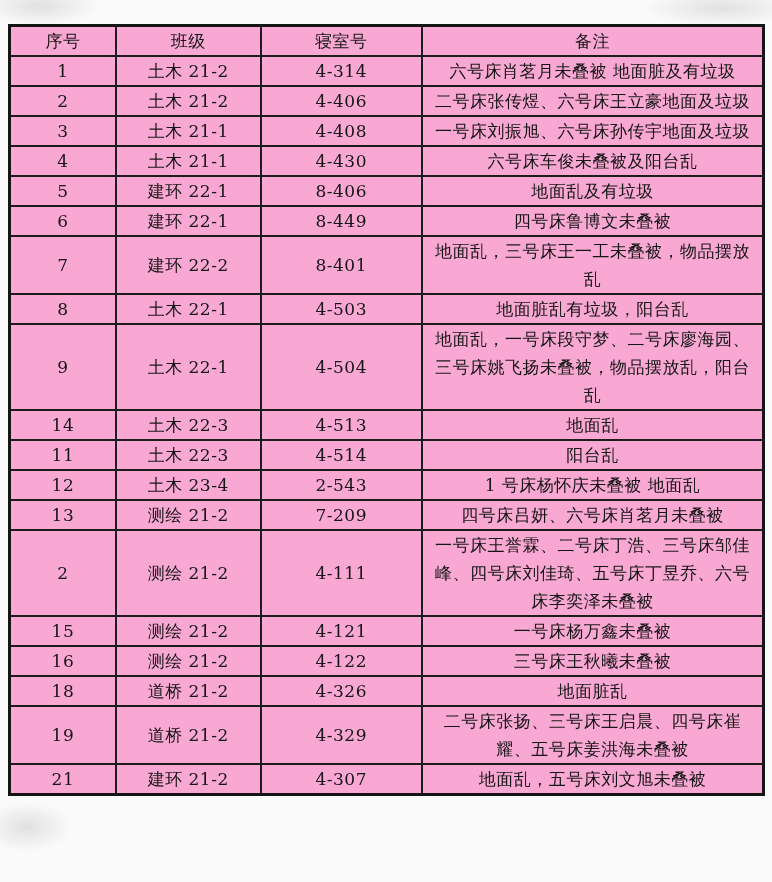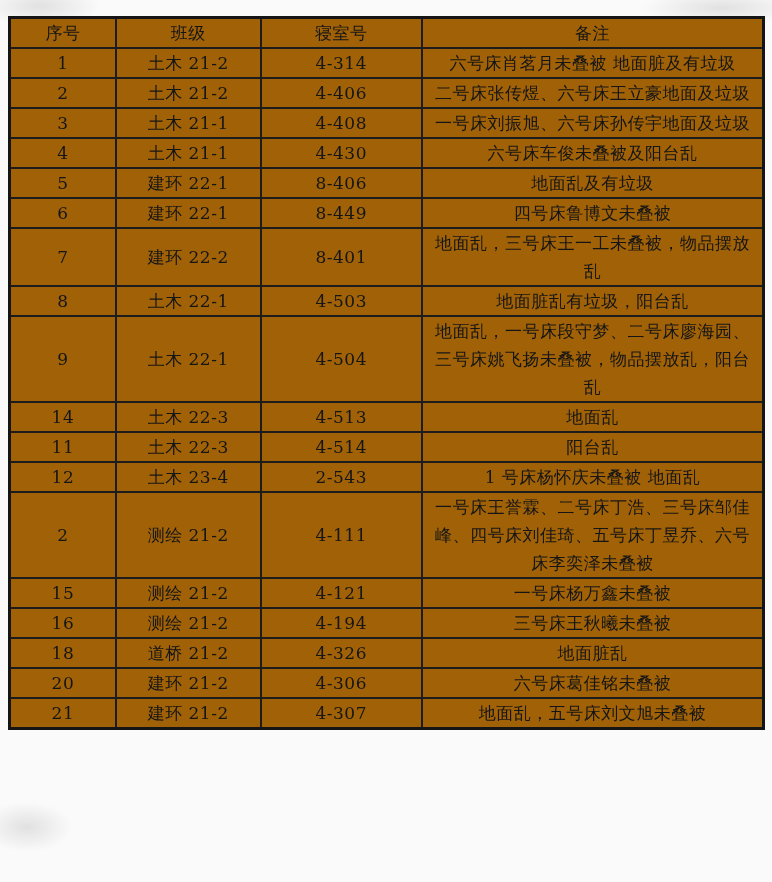--- a/index.html
+++ b/index.html
@@ -21,25 +21,25 @@
     pointer-events: none;
     background: radial-gradient(closest-side, rgba(150,150,150,0.25), rgba(150,150,150,0));
   }
   .smudge.tl { left: -20px; top: -14px; width: 120px; height: 40px; }
   .smudge.tr { right: -30px; top: -10px; width: 160px; height: 36px; }
   .smudge.bl { left: -18px; bottom: 30px; width: 90px; height: 50px; }
 
   table.doc-table {
     position: absolute;
     left: 8px;
-    top: 16px;
+    top: 24px;
     width: 757px;
     border-collapse: collapse;
     table-layout: fixed;
-    background: #a16207;
+    background: #f9a8d4;
   }
   table.doc-table th,
   table.doc-table td {
     border: 2px solid #1c1c1c;
     text-align: center;
     vertical-align: middle;
     font-size: 17px;
     line-height: 28px;
     height: 28px;
     padding: 0 8px;
@@ -143,48 +143,54 @@
     <td>4-514</td>
     <td>阳台乱</td>
   </tr>
       <tr>
     <td>12</td>
     <td>土木 23-4</td>
     <td>2-543</td>
     <td>1 号床杨怀庆未叠被 地面乱</td>
   </tr>
       <tr>
+    <td>13</td>
+    <td>测绘 21-2</td>
+    <td>7-209</td>
+    <td>四号床吕妍、六号床肖茗月未叠被</td>
+  </tr>
+      <tr>
     <td>2</td>
     <td>测绘 21-2</td>
     <td>4-111</td>
     <td>一号床王誉霖、二号床丁浩、三号床邹佳峰、四号床刘佳琦、五号床丁昱乔、六号床李奕泽未叠被</td>
   </tr>
       <tr>
     <td>15</td>
     <td>测绘 21-2</td>
     <td>4-121</td>
     <td>一号床杨万鑫未叠被</td>
   </tr>
       <tr>
     <td>16</td>
     <td>测绘 21-2</td>
-    <td>4-194</td>
+    <td>4-122</td>
     <td>三号床王秋曦未叠被</td>
   </tr>
       <tr>
     <td>18</td>
     <td>道桥 21-2</td>
     <td>4-326</td>
     <td>地面脏乱</td>
   </tr>
       <tr>
-    <td>20</td>
-    <td>建环 21-2</td>
-    <td>4-306</td>
-    <td>六号床葛佳铭未叠被</td>
+    <td>19</td>
+    <td>道桥 21-2</td>
+    <td>4-329</td>
+    <td>二号床张扬、三号床王启晨、四号床崔耀、五号床姜洪海未叠被</td>
   </tr>
       <tr>
     <td>21</td>
     <td>建环 21-2</td>
     <td>4-307</td>
     <td>地面乱，五号床刘文旭未叠被</td>
   </tr>
     </tbody>
 </table>
 

